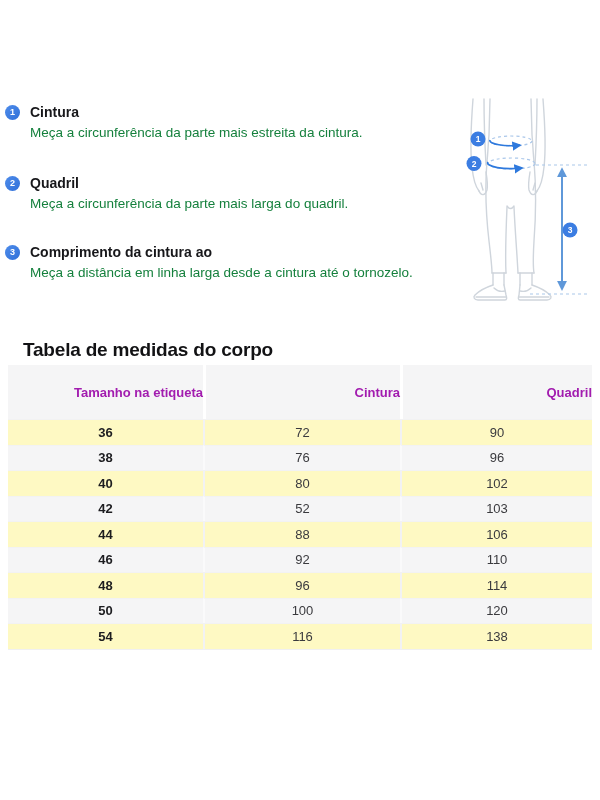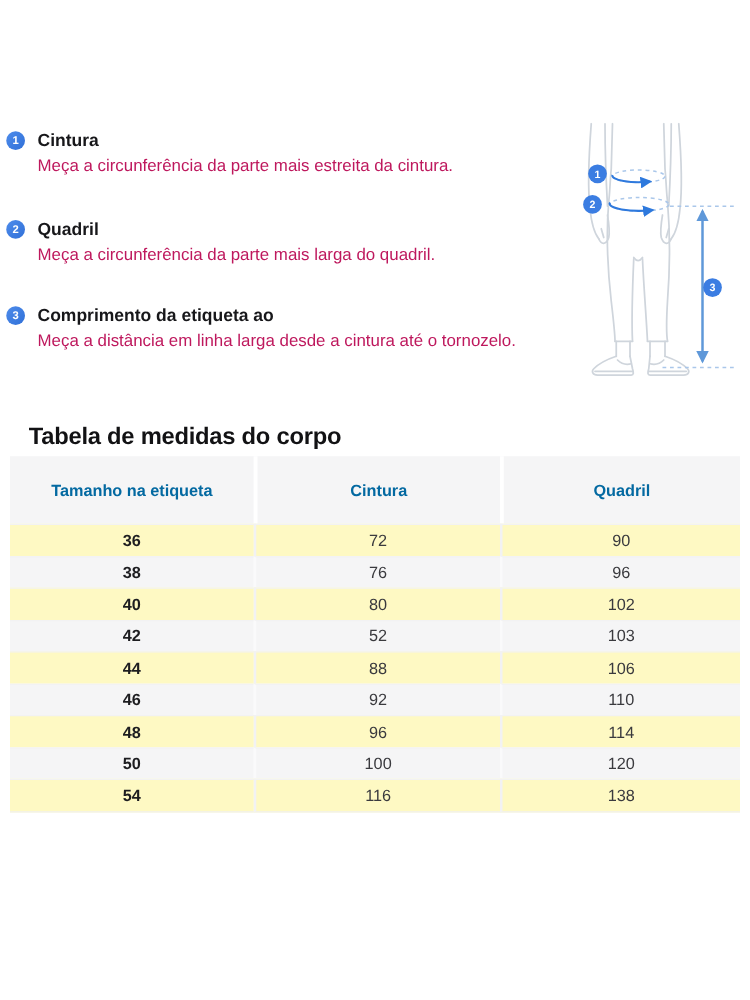--- a/index.html
+++ b/index.html
@@ -13,37 +13,37 @@
   .guide-item.i1{top:103px}
   .guide-item.i2{top:174px}
   .guide-item.i3{top:243px}
   .num-badge{
     flex:0 0 15px;width:15px;height:15px;margin-top:2px;border-radius:50%;
     background:linear-gradient(135deg,#4e8ceb,#3070d8);
     color:#fff;font-size:9px;font-weight:bold;line-height:15px;text-align:center;
   }
   .guide-text{flex:1;}
   .guide-title{margin:0;font-size:14px;font-weight:bold;line-height:18px;color:#17171a;}
-  .guide-desc{margin:3px 0 0 0;font-size:13.5px;line-height:17px;color:#be185d;}
+  .guide-desc{margin:3px 0 0 0;font-size:13.5px;line-height:17px;color:#15803d;}
   
   .figure-wrap{position:absolute;left:450px;top:95px;width:150px;height:225px;}
   
   .section-title{
     position:absolute;left:8px;top:324px;margin:15px;
     font-size:19px;font-weight:bold;letter-spacing:-.2px;color:#121214;
   }
   
   .size-table{
     position:absolute;left:8px;top:365px;width:584px;
     border-collapse:separate;border-spacing:0;table-layout:fixed;
     font-size:13px;text-align:center;
   }
   .size-table th{
-    height:54px;background:#f5f5f6;font-weight:bold;color:#0369a1;
-    border-left:3px solid #ffffff;padding:0;
+    height:54px;background:#f5f5f6;font-weight:bold;color:#a21caf;
+    border-left:3px solid #ffffff;padding:0;text-align:right;
   }
   .size-table th:first-child{border-left:none;}
   .size-table td{
     height:24.5px;padding:0;color:#3a3a3e;
     border-top:1px solid #f2f2f3;border-left:2px solid #f2f2f3;
     background:#fef9c3;
   }
   .size-table td:first-child{border-left:none;font-weight:bold;color:#1d1d20;}
   .size-table tbody tr:nth-child(even) td{background:#f5f5f6;border-left-color:#fafafb;}
   .size-table tbody tr:last-child td{border-bottom:1px solid #f0f0f1;}
@@ -65,21 +65,21 @@
     <span class="num-badge">2</span>
     <div class="guide-text">
       <p class="guide-title">Quadril</p>
       <p class="guide-desc">Meça a circunferência da parte mais larga do quadril.</p>
     </div>
   </div>
 
   <div class="guide-item i3">
     <span class="num-badge">3</span>
     <div class="guide-text">
-      <p class="guide-title">Comprimento da etiqueta ao</p>
+      <p class="guide-title">Comprimento da cintura ao</p>
       <p class="guide-desc">Meça a distância em linha larga desde a cintura até o tornozelo.</p>
     </div>
   </div>
 
   <div class="figure-wrap">
     <svg width="150" height="225" viewBox="0 0 150 225" xmlns="http://www.w3.org/2000/svg">
       <defs>
         <marker id="arrB" viewBox="0 0 8 8" refX="6.5" refY="4" markerWidth="5.5" markerHeight="5.5" orient="auto">
           <path d="M0,0 L8,4 L0,8 z" fill="#2e79dd"></path>
         </marker>

